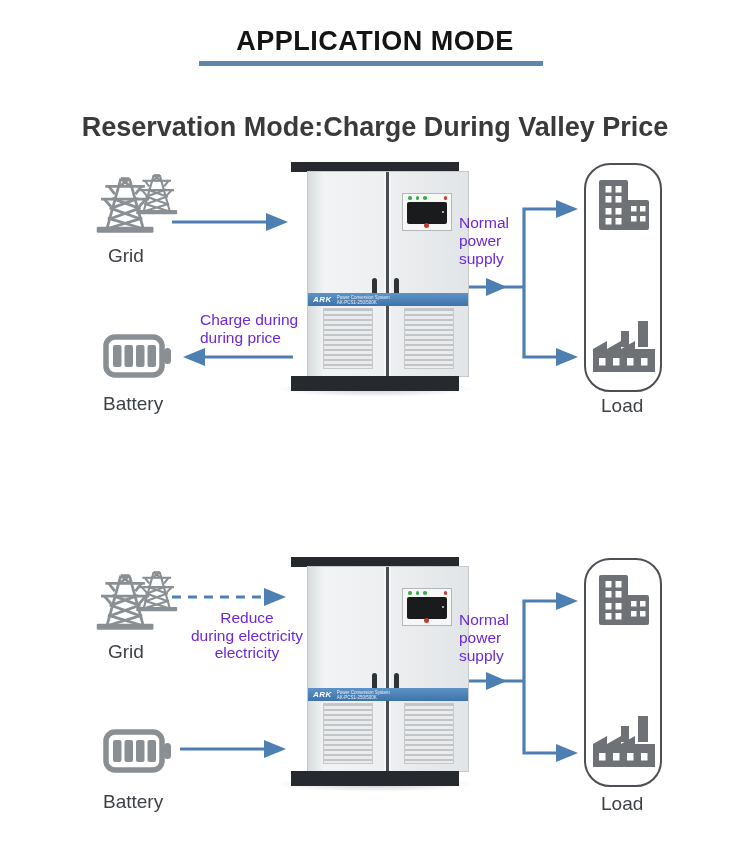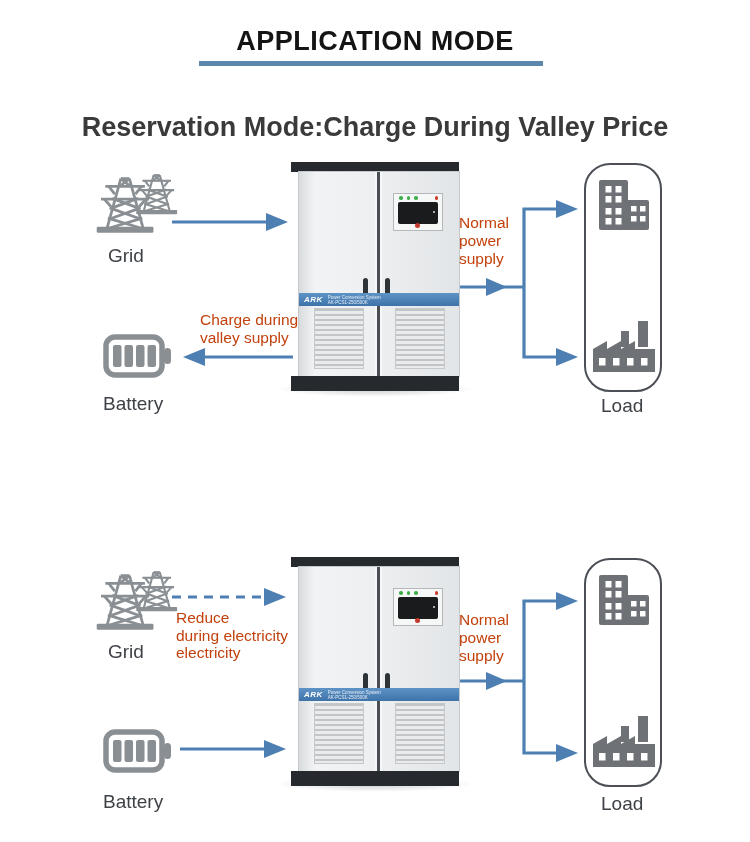--- a/index.html
+++ b/index.html
@@ -11,32 +11,32 @@
     font-size:27px;font-weight:800;color:#141414;letter-spacing:0.5px;}
   .title-underline{position:absolute;left:199px;top:61px;width:344px;height:5px;background:#5b87ad;}
 
   .section-heading{position:absolute;left:0;width:100%;text-align:center;
     font-size:27px;font-weight:bold;color:#3a3a3a;}
   .sh1{top:112px;}
   .sh2{top:504px;}
 
   .abs{position:absolute;}
   .small-label{position:absolute;font-size:19px;color:#3e4247;}
-  .note{position:absolute;font-size:15.5px;color:#c2410c;line-height:17.5px;}
+  .note{position:absolute;font-size:15.5px;color:#6d28d9;line-height:17.5px;}
   .note span{display:block;}
 
   
   #arrows{position:absolute;left:0;top:0;pointer-events:none;}
 
   
   .cabinet{position:absolute;width:162px;height:230px;}
   .cab-shadow{position:absolute;left:-18px;top:219px;width:198px;height:16px;
     background:radial-gradient(ellipse at center,rgba(60,65,70,0.28),rgba(60,65,70,0) 70%);}
   .cab-top{position:absolute;left:-3px;top:0;width:168px;height:10px;background:#26292e;}
-  .cab-body{position:absolute;left:4px;top:9px;width:162px;height:206px;box-sizing:border-box;
+  .cab-body{position:absolute;left:13px;top:9px;width:162px;height:206px;box-sizing:border-box;
     background:linear-gradient(90deg,#d9dcde 0%,#f1f3f4 10%,#edeff1 48%,#e2e5e7 100%);
     border:1px solid #c6c9cc;padding-left:8px;}
   .cab-seam{position:absolute;left:78px;top:0;bottom:0;width:3px;background:#4a4e53;
     box-shadow:-2px 0 0 #f6f7f8,2px 0 0 #f6f7f8;}
   .cab-handle{position:absolute;top:106px;width:5px;height:23px;background:#2e3338;border-radius:2.5px;}
   .h-left{left:64px;} .h-right{left:86px;}
   .cab-panel{position:absolute;left:94px;top:21px;width:50px;height:38px;
     background:#f6f7f7;border:1px solid #b5b8bb;box-sizing:border-box;}
   .leds{position:absolute;top:2px;left:5px;right:4px;display:flex;gap:4px;}
   .led{width:3.5px;height:3.5px;border-radius:50%;}
@@ -149,21 +149,21 @@
       <rect x="21.5" y="12" width="8.5" height="22" rx="2" fill="#8a8f94"></rect>
       <rect x="33" y="12" width="8.5" height="22" rx="2" fill="#8a8f94"></rect>
       <rect x="44.5" y="12" width="8.5" height="22" rx="2" fill="#8a8f94"></rect>
       <rect x="61" y="15" width="7" height="16" rx="3.5" fill="#8a8f94"></rect>
     </svg>
   </div>
   <div class="small-label" style="left:103px;top:393px;">Battery</div>
 
   <div class="note" style="left:200px;top:311px;">
     <span>Charge during</span>
-    <span>valley supply</span>
+    <span>during price</span>
   </div>
 
   <div class="cabinet" style="left:294px;top:162px;">
     <div class="cab-shadow"></div>
     <div class="cab-top"></div>
     <div class="cab-body">
       <div class="cab-seam"></div>
       <div class="cab-handle h-left"></div>
       <div class="cab-handle h-right"></div>
       <div class="cab-panel">
@@ -263,21 +263,21 @@
             <path d="M20,44 L50,33 M50,44 L20,33"></path>
           <path d="M17,57 L53,44 M53,57 L17,44"></path>
             <path d="M15,68 L55,56 M55,68 L15,56"></path>
         </g>
         <rect x="2" y="66" width="66" height="7" rx="1.5" fill="#8a8f94"></rect>
       </g>
     </svg>
   </div>
   <div class="small-label" style="left:108px;top:641px;">Grid</div>
 
-  <div class="note" style="left:176px;top:609px;">
+  <div class="note" style="left:191px;top:609px;text-align:center;">
     <span>Reduce</span>
     <span>during electricity</span>
     <span>electricity</span>
   </div>
 
   <div class="abs" style="left:103px;top:728px;">
     <svg width="70" height="46" viewBox="0 0 70 46">
       <rect x="3" y="4" width="56" height="38" rx="9" fill="#ffffff" stroke="#8a8f94" stroke-width="5.5"></rect>
       <rect x="10" y="12" width="8.5" height="22" rx="2" fill="#8a8f94"></rect>
       <rect x="21.5" y="12" width="8.5" height="22" rx="2" fill="#8a8f94"></rect>

